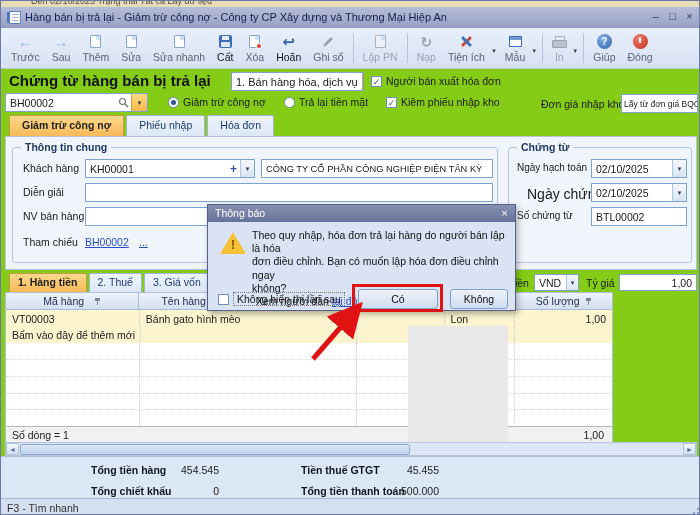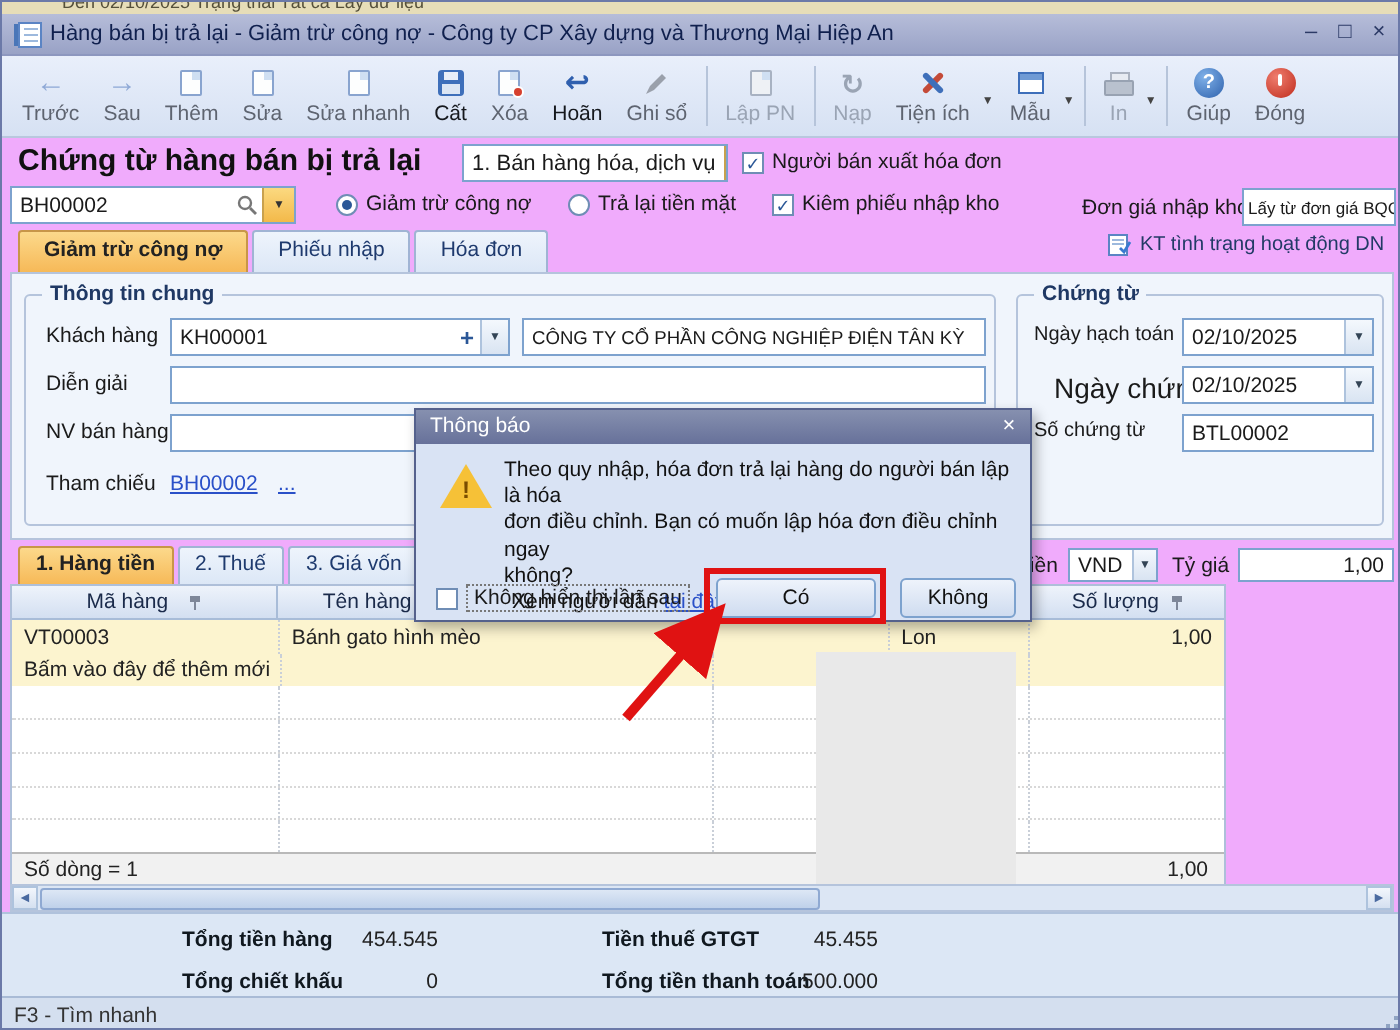--- a/index.html
+++ b/index.html
@@ -1,17 +1,17 @@
 <!DOCTYPE html>
 <html><head>
 <meta charset="utf-8">
 <style>
   html,body{margin:0;padding:0;background:#888;}
   *{box-sizing:border-box;font-family:"Liberation Sans","DejaVu Sans",sans-serif;}
-  .screen{position:relative;width:700px;height:515px;background:#f0abfc;overflow:hidden;border:1px solid #6b79a8;}
+  .screen{position:relative;width:700px;height:515px;background:#84cc16;overflow:hidden;border:1px solid #6b79a8;}
   .abs{position:absolute;}
 
   
   .bgstrip{left:0;top:0;width:700px;height:6px;background:#e6ddb8;overflow:hidden;color:#55503a;font-size:9px;white-space:nowrap;}
   .bgstrip span{position:relative;top:-5px;left:30px;}
 
   
   .titlebar{left:0;top:6px;width:700px;height:21px;background:linear-gradient(#b6bdd9,#99a2c6);border-bottom:1px solid #8d97bf;}
   .title-text{position:absolute;left:24px;top:4px;font-size:11px;color:#10204e;white-space:nowrap;text-align:center;}
   .winctl{position:absolute;top:3px;width:15px;height:14px;text-align:center;font-size:11px;line-height:13px;color:#2c3a66;cursor:default;}
@@ -280,29 +280,20 @@
   <div class="abs box" style="left:620px;top:93px;width:77px;">
     <span class="txt" style="font-size:8.5px;padding:0 2px;">Lấy từ đơn giá BQCK</span>
 
   </div>
 
   <div class="abs tabsrow">
     <div class="tab on">Giảm trừ công nợ</div>
     <div class="tab">Phiếu nhập</div>
     <div class="tab">Hóa đơn</div>
   </div>
-  <div class="abs ktstatus">
-    <svg width="12" height="11">
-        <rect x="0.5" y="0.5" width="9" height="10" fill="#fff" stroke="#5b84c4"></rect>
-        <line x1="2" y1="3" x2="8" y2="3" stroke="#9db9dd"></line>
-        <line x1="2" y1="5" x2="8" y2="5" stroke="#9db9dd"></line>
-        <path d="M6 7 L8 9 L11 4" stroke="#3a7ad0" stroke-width="1.4" fill="none"></path>
-      </svg>
-    <span>KT tình trạng hoạt động DN</span>
-  </div>
 
   <div class="abs formpanel">
     <div class="grp" style="left:6px;top:10px;width:486px;height:116px;">
       <span class="gt">Thông tin chung</span>
       <span class="abs lbl" style="left:10px;top:14px;">Khách hàng</span>
       <div class="abs box" style="left:72px;top:11px;width:170px;">
         <span class="txt">KH00001</span>
         <span class="plus">+</span>
         <span class="wcaret">▼</span>
       </div>

